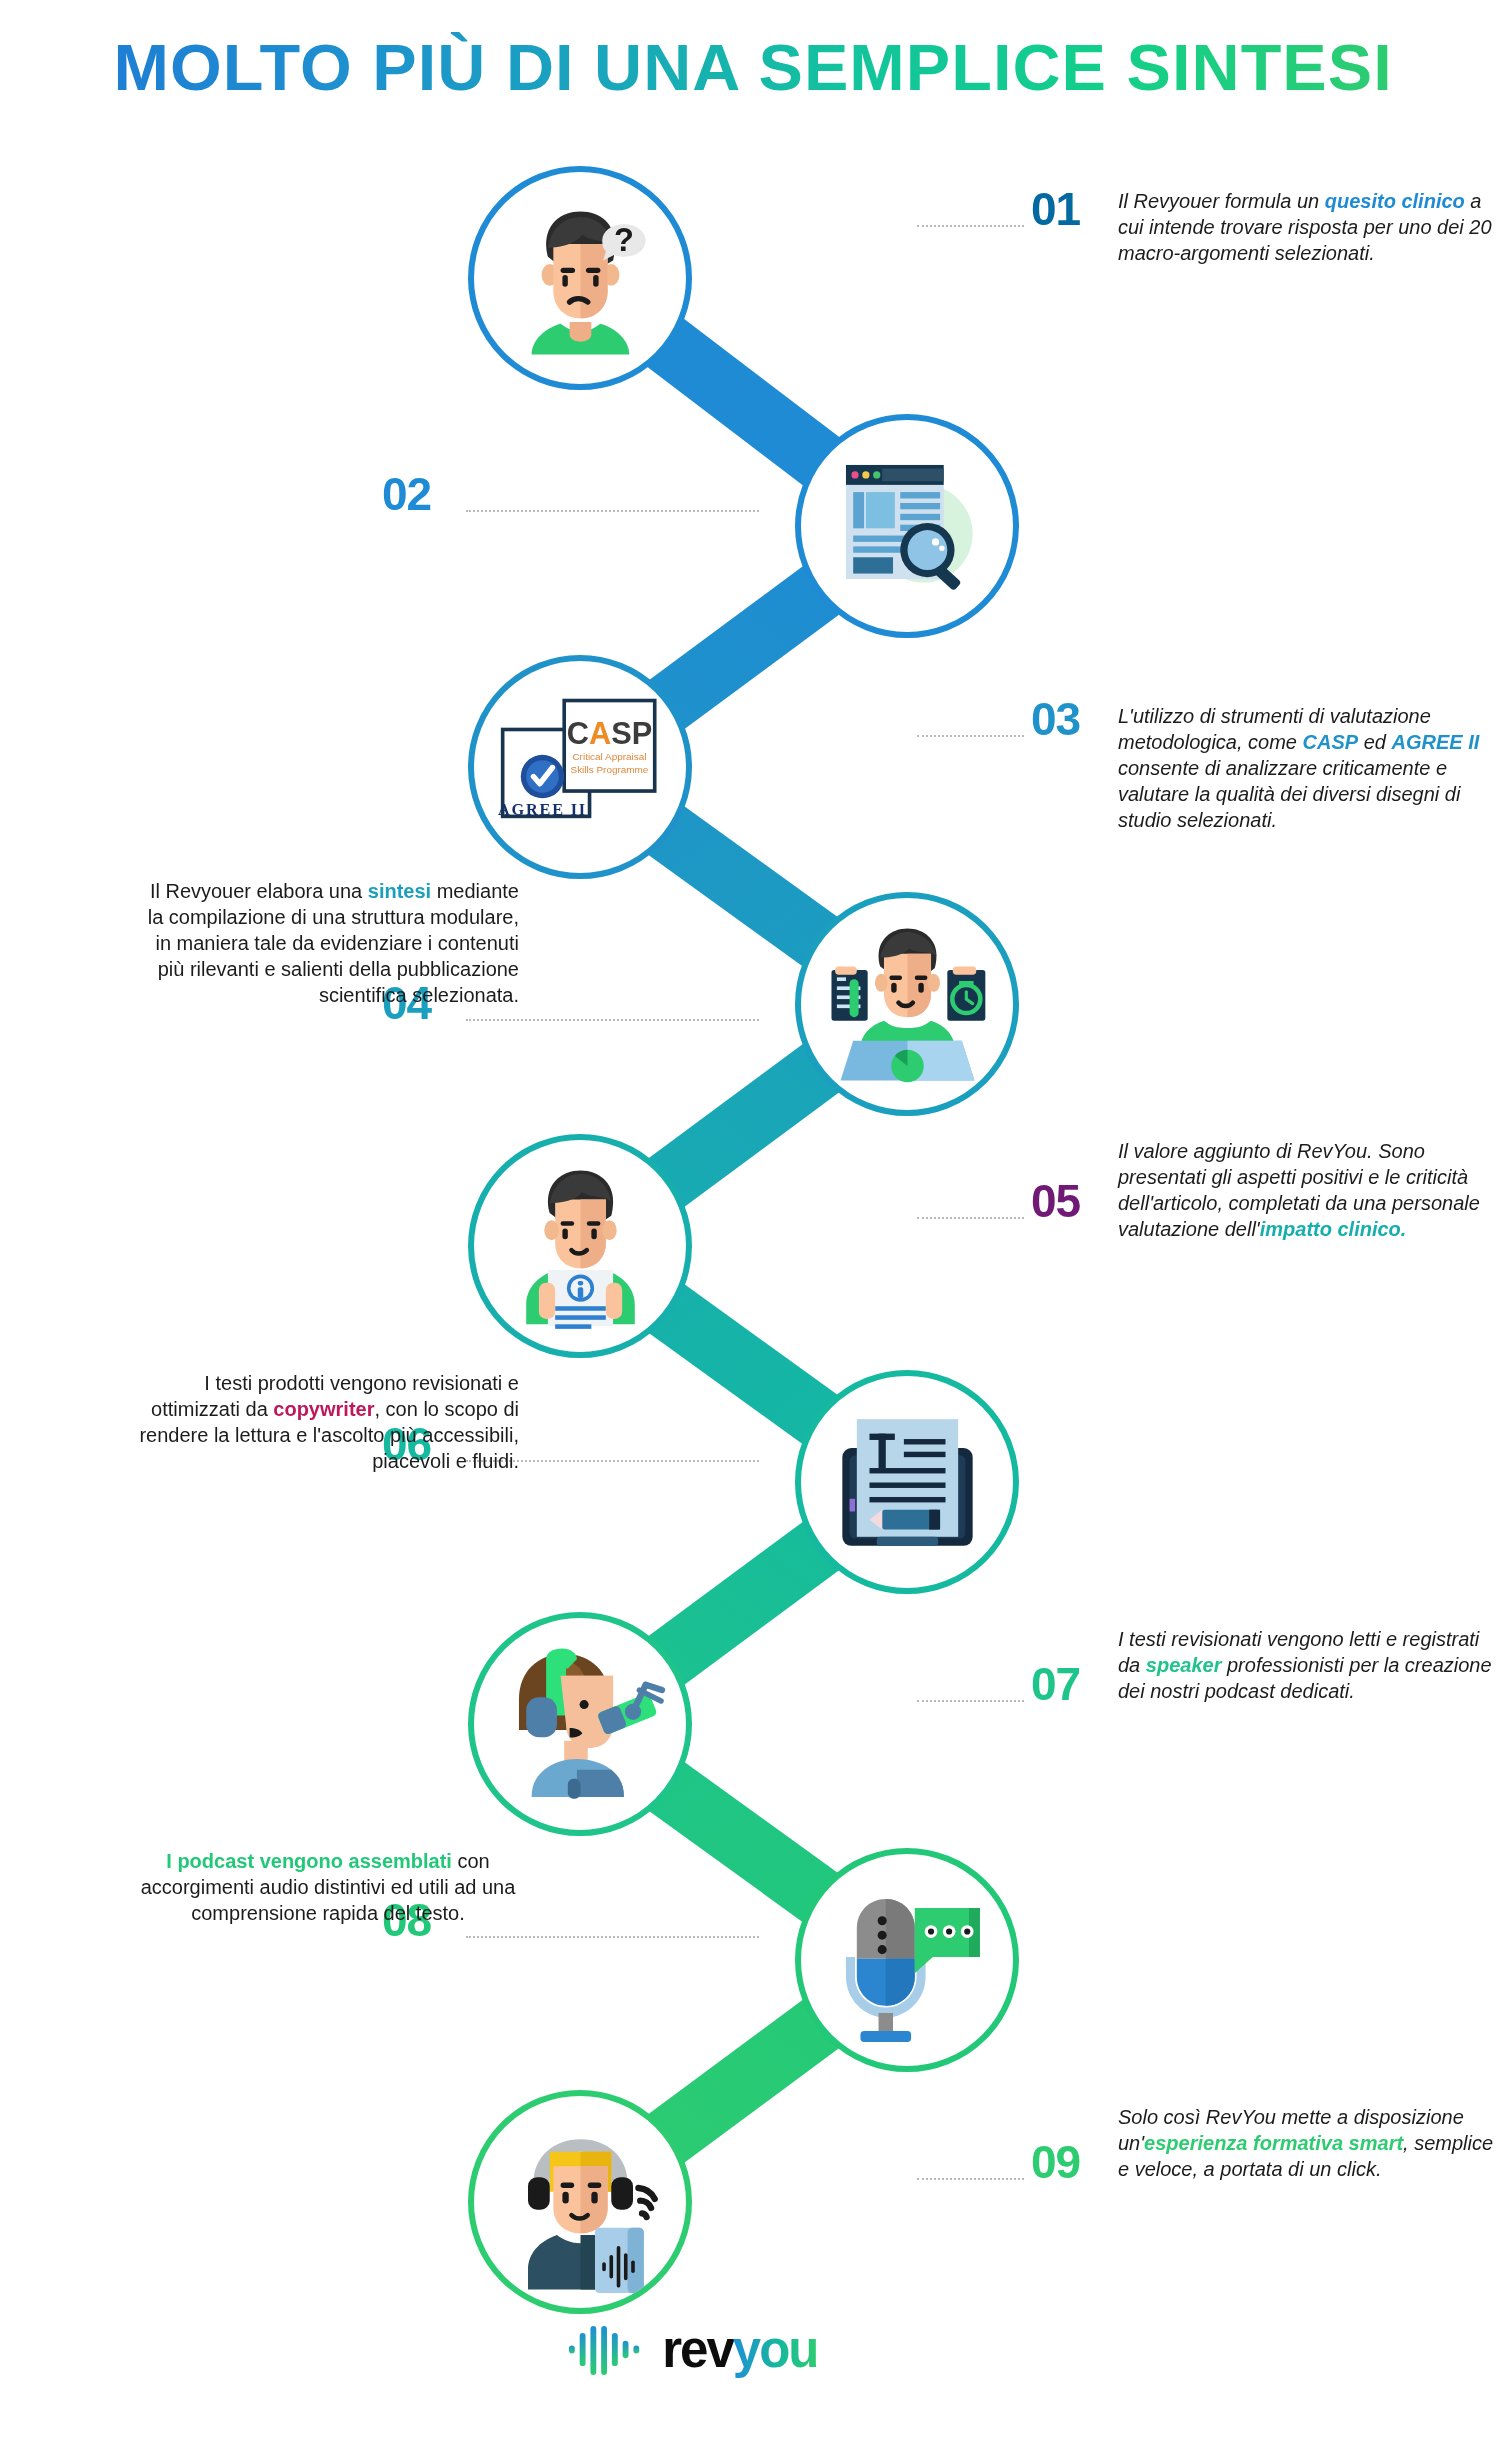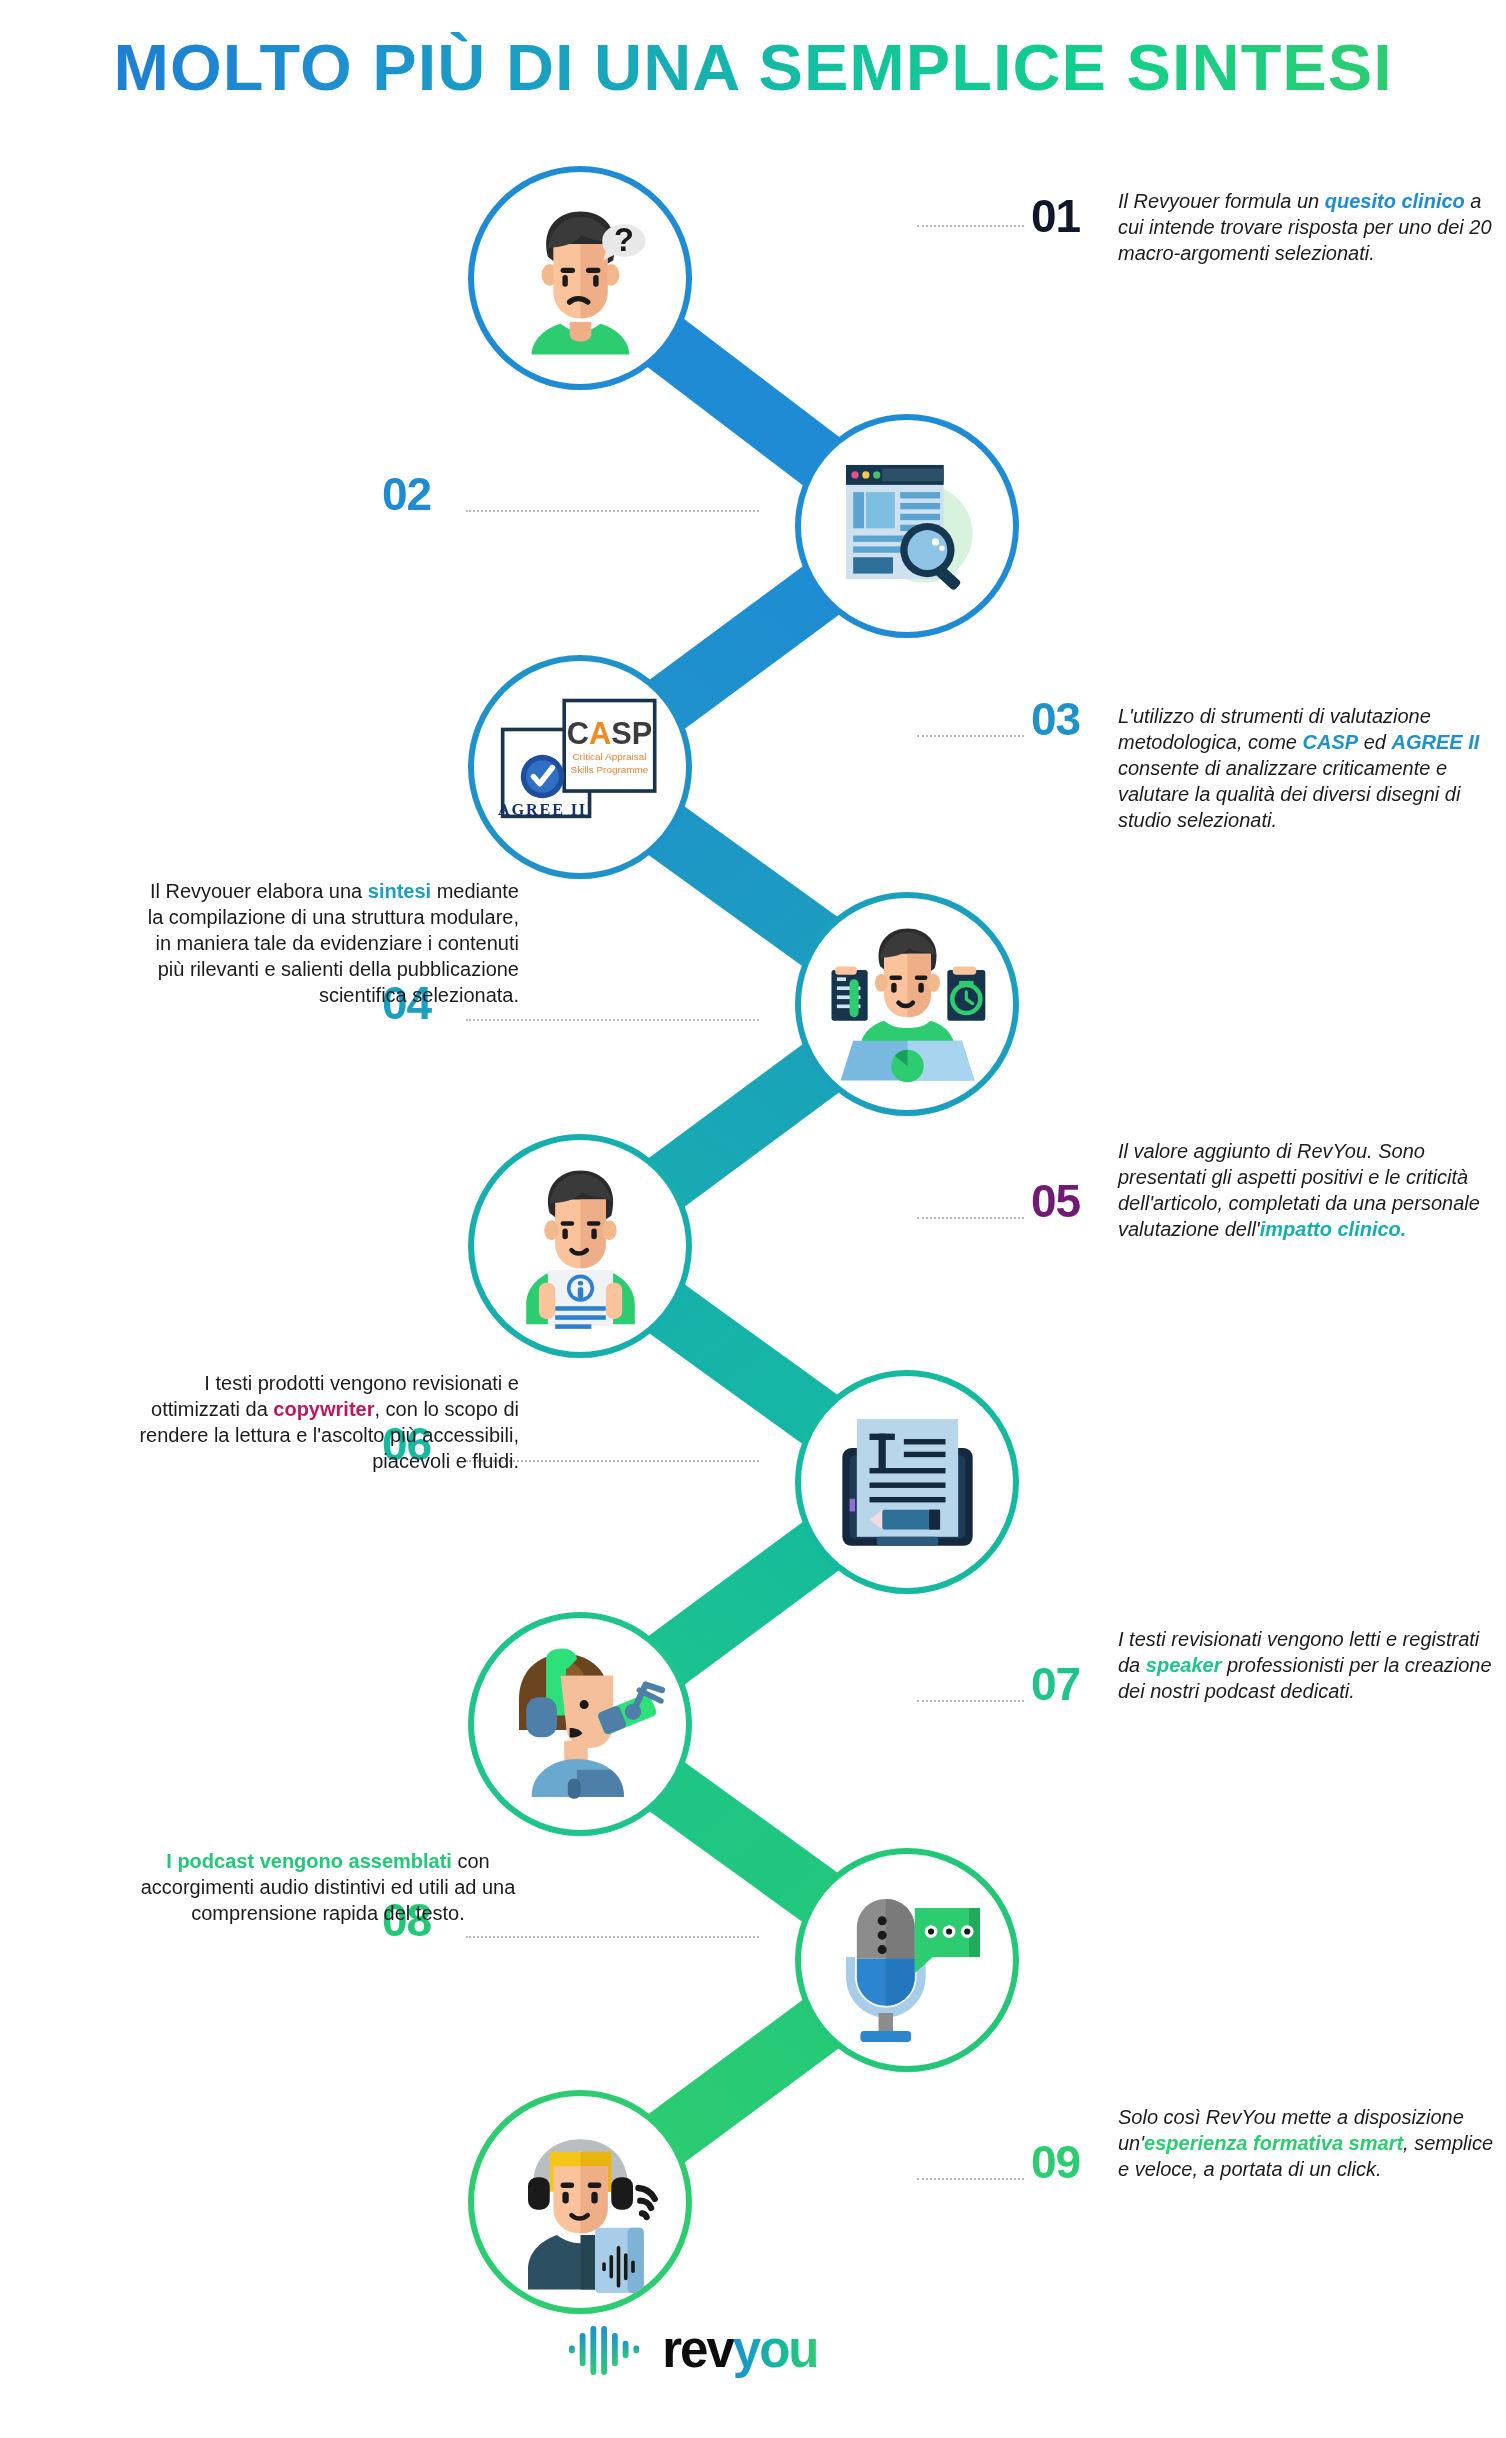--- a/index.html
+++ b/index.html
@@ -128,21 +128,21 @@
       <rect x="106" y="88" width="16" height="6" rx="3" fill="#1a1a1a"></rect>
       <rect x="80" y="96" width="6" height="13" rx="3" fill="#1a1a1a"></rect>
       <rect x="114" y="96" width="6" height="13" rx="3" fill="#1a1a1a"></rect>
       <path d="M88 126c5-5 14-5 20 0" stroke="#1a1a1a" stroke-width="6" fill="none" stroke-linecap="round"></path>
       <path d="M78 150c8 6 14 8 22 8s14-2 22-8c20 6 32 20 32 34H46c0-14 12-28 32-34z" fill="#2ecc71"></path>
       <path d="M88 148h24v14c0 4-5 8-12 8s-12-4-12-8z" fill="#eeae88"></path>
       <path d="M148 40c14 0 24 8 24 18s-10 18-24 18c-4 0-8-1-11-2l-12 6 3-10c-3-3-4-7-4-12 0-10 10-18 24-18z" fill="#e8e8e8"></path>
       <text x="148" y="70" font-family="Liberation Sans, sans-serif" font-size="36" font-weight="bold" fill="#1a1a1a" text-anchor="middle">?</text>
     </svg>
   </div>
-  <div class="num" style="color:#0f172a;top:27px;">01</div>
+  <div class="num" style="color:#0369a1;top:20px;">01</div>
   <div class="dots" style="left:917px;width:107px;top:59px;"></div>
   <div class="txtblock">
     <div class="txt">Il Revyouer formula un <b style="color: rgb(30, 139, 212);">quesito clinico</b> a cui intende trovare risposta per uno dei 20 macro-argomenti selezionati.</div>
   </div>
 </div>
 
 <div class="step row-left" style="top:414px;">
   <div class="circle" style="left:795px;border-color:#1e8bd4;">
     <svg viewBox="0 0 200 200">
       <circle cx="118" cy="108" r="54" fill="#d8f3dd"></circle>

